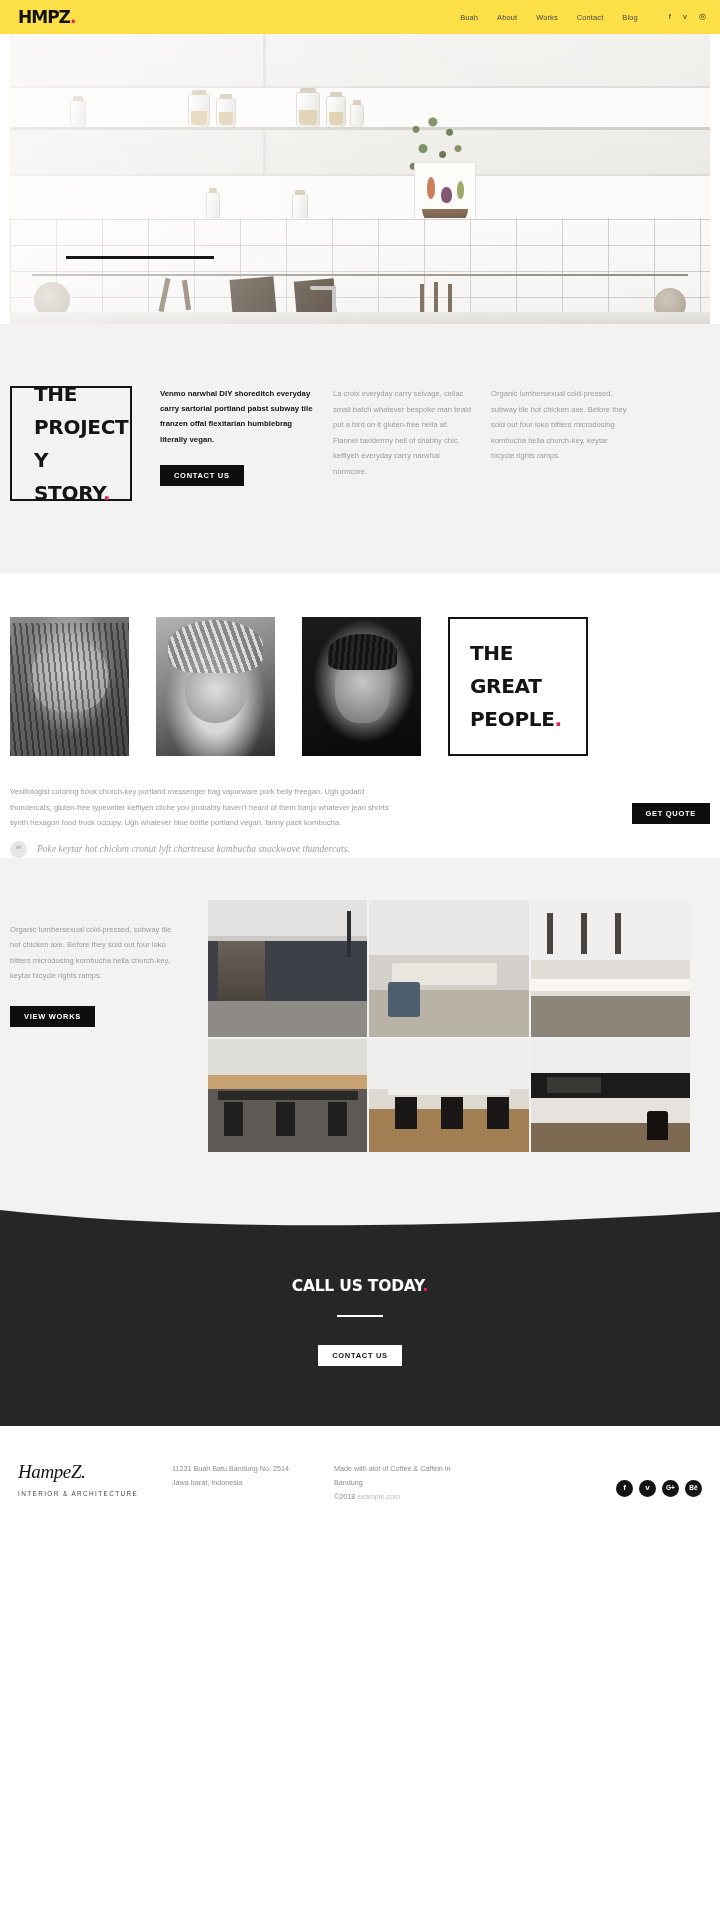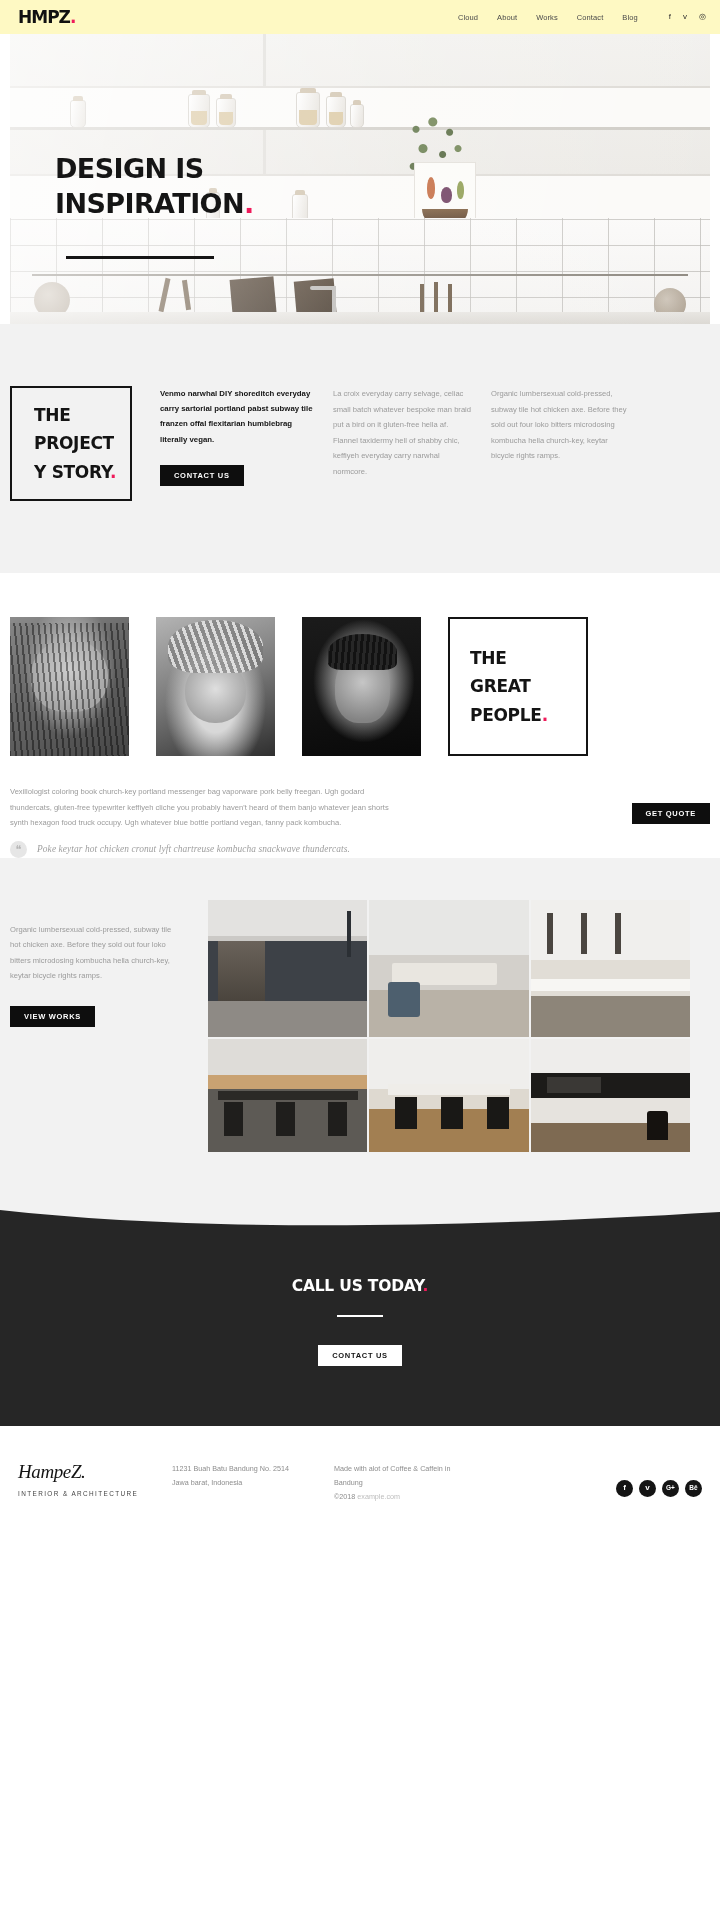--- a/index.html
+++ b/index.html
@@ -12,21 +12,21 @@
     -webkit-font-smoothing: antialiased;
   }
   body { width: 720px; height: 1930px; overflow: hidden; position: relative; }
 
   
   .site-header {
     height: 34px;
     display: flex;
     align-items: center;
     padding: 0 14px 0 18px;
-    background: #fef9c3;
+    background: #fde047;
   }
   .logo {
     font-family: "DejaVu Sans", sans-serif;
     font-weight: bold;
     font-size: 17px;
     letter-spacing: -1px;
     color: #111;
     line-height: 1;
   }
   .logo .dot { color: #ef1a5a; }
@@ -198,21 +198,21 @@
     line-height: 2.05;
     color: #9b9b9b;
   }
   .outline-box {
     border: 2px solid #141414;
     display: flex; align-items: center;
   }
   .outline-box h2 {
     font-family: "DejaVu Sans", sans-serif;
     font-weight: bold;
-    font-size: 17px;
+    font-size: 20px;
     line-height: 1.65;
     letter-spacing: -.3px;
     color: #141414;
   }
   .outline-box h2 .dot { color: #ef1a5a; }
 
   
   .story {
     padding: 62px 0 72px;
   }
@@ -497,21 +497,21 @@
   .f-social .circ.sm { font-size: 6.5px; }
 </style>
 </head>
 <body>
 
 <div class="site-header">
   <div class="logo">
     <span>HMPZ</span><span class="dot">.</span>
   </div>
   <nav class="nav">
-    <a href="#">Cloud</a>
+    <a href="#">Buah</a>
     <a href="#">About</a>
     <a href="#">Works</a>
     <a href="#">Contact</a>
     <a href="#">Blog</a>
     <span class="social">
       <span>f</span>
       <span>ᴠ</span>
       <span>◎</span>
     </span>
   </nav>
@@ -546,26 +546,20 @@
     <div class="hp-board" style="left:222px; top:244px; width:44px; height:58px;"></div>
     <div class="hp-board" style="left:286px; top:246px; width:40px; height:54px;"></div>
     <div class="hp-faucet" style="left:322px; top:252px;"></div>
     <div class="hp-tool" style="left:410px; top:250px; width:4px; height:30px;"></div>
     <div class="hp-tool" style="left:424px; top:248px; width:4px; height:32px;"></div>
     <div class="hp-tool" style="left:438px; top:250px; width:4px; height:28px;"></div>
     <div class="hp-pan" style="right:24px; top:254px; width:32px; height:32px;"></div>
     <div class="hp-counter"></div>
   </div>
   <div class="hero-overlay"></div>
-  <div class="hero-copy">
-    <h1>
-      <span>DESIGN IS</span><br>
-      <span>INSPIRATION</span><span class="dot">.</span>
-    </h1>
-  </div>
   <div class="hero-rule"></div>
 </section>
 
 <section class="band-grey story">
   <div class="story-grid">
     <div class="outline-box story-box">
       <h2>
         <span>THE</span><br>
         <span>PROJECT</span><br>
         <span>Y STORY</span><span class="dot">.</span>

